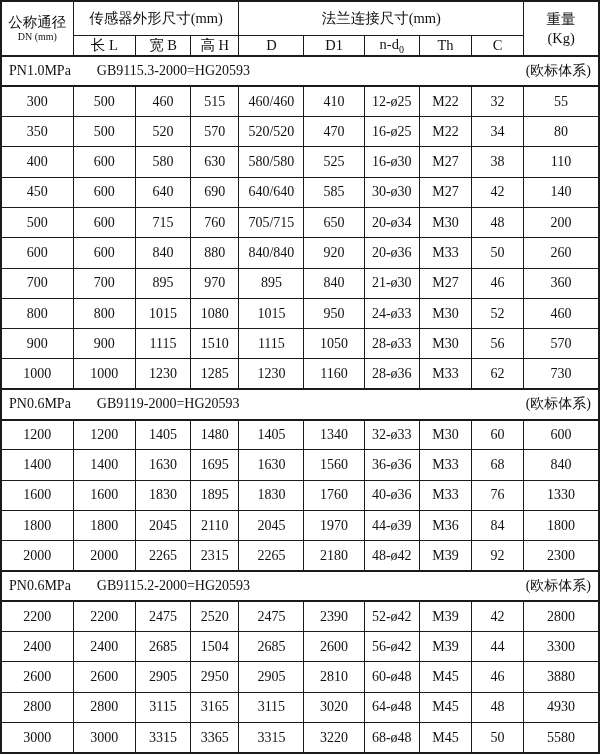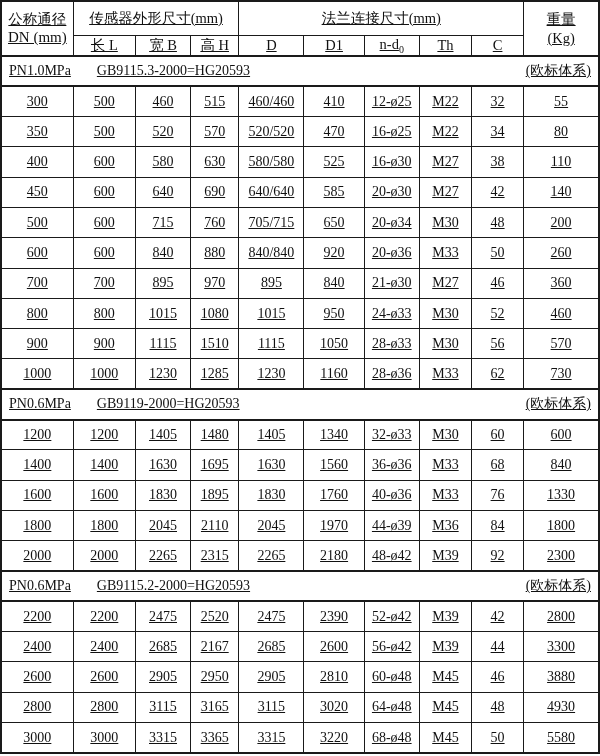--- a/index.html
+++ b/index.html
@@ -13,41 +13,40 @@
     font-family: "Liberation Serif", "DejaVu Serif", serif;
     color: #111111;
   }
   table.spec-table {
     width: 600px;
     height: 754px;
     border-collapse: collapse;
     table-layout: fixed;
     border: 2px solid #1a1a1a;
     background: #ffffff;
-    text-decoration: underline;
   }
   .spec-table th,
   .spec-table td {
     border: 1px solid #1a1a1a;
     text-align: center;
     vertical-align: middle;
     font-size: 14px;
     font-weight: normal;
     padding: 0 2px;
     overflow: hidden;
     white-space: nowrap;
   }
   .spec-table thead th {
     font-size: 14.5px;
   }
   .spec-table thead tr.head-row-1 { height: 34px; }
   .spec-table thead tr.head-row-2 { height: 21px; }
   .spec-table tbody tr { height: 30px; }
   .two-line div { line-height: 1.25; }
-  .two-line .l2 { font-size: 15px; }
+  .two-line .l2 { font-size: 10px; }
   tr.section-row td {
     border-top: 2px solid #1a1a1a;
     border-bottom: 2px solid #1a1a1a;
     padding: 0 7px;
     margin-top: 16px;
   }
   tr.section-row .section-inner {
     display: flex;
     align-items: center;
     width: 100%;
@@ -143,21 +142,21 @@
         <td>38</td>
         <td>110</td>
       </tr>
       <tr>
         <td>450</td>
         <td>600</td>
         <td>640</td>
         <td>690</td>
         <td>640/640</td>
         <td>585</td>
-        <td>20-ø30</td>
+        <td>30-ø30</td>
         <td>M27</td>
         <td>42</td>
         <td>140</td>
       </tr>
       <tr>
         <td>500</td>
         <td>600</td>
         <td>715</td>
         <td>760</td>
         <td>705/715</td>
@@ -314,21 +313,21 @@
         <td>2390</td>
         <td>52-ø42</td>
         <td>M39</td>
         <td>42</td>
         <td>2800</td>
       </tr>
       <tr>
         <td>2400</td>
         <td>2400</td>
         <td>2685</td>
-        <td>2167</td>
+        <td>1504</td>
         <td>2685</td>
         <td>2600</td>
         <td>56-ø42</td>
         <td>M39</td>
         <td>44</td>
         <td>3300</td>
       </tr>
       <tr>
         <td>2600</td>
         <td>2600</td>

